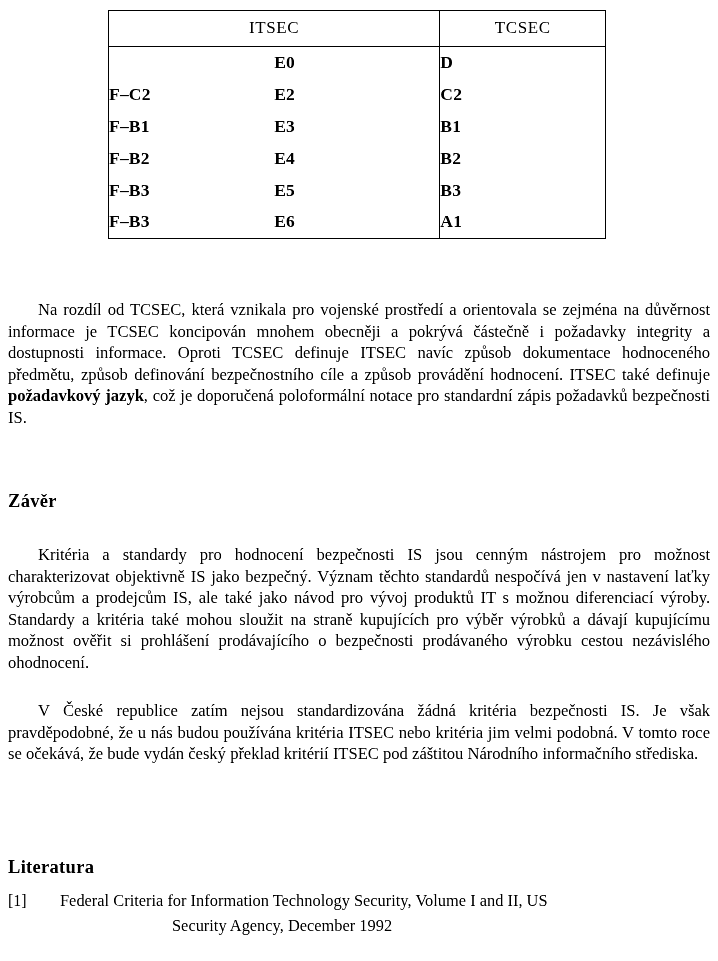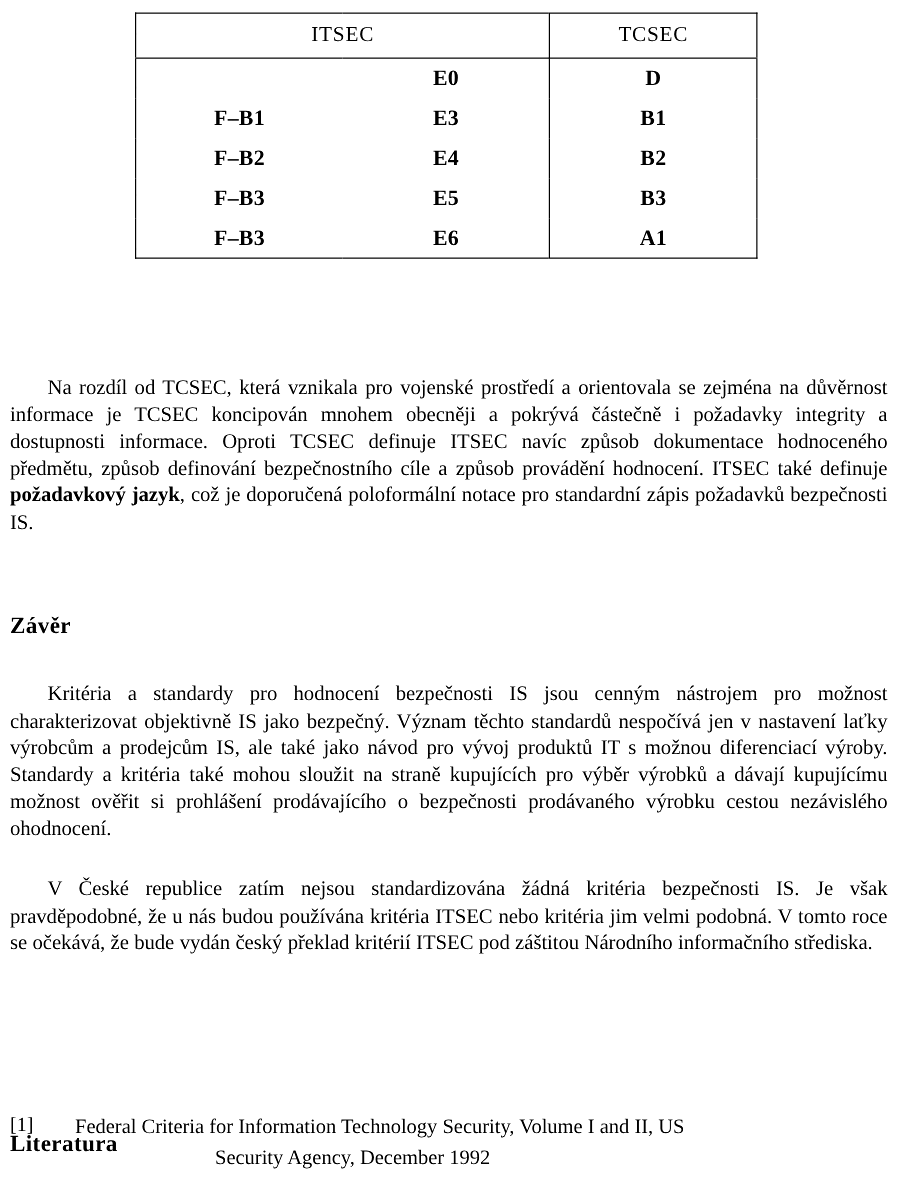--- a/index.html
+++ b/index.html
@@ -55,21 +55,20 @@
     font-size: 17px;
     text-align: center;
     letter-spacing: 0.6px;
     margin-top: 32px;
   }
 
   table.cmp thead th.itsec-head { border-right: 1.6px solid #111; }
 
   table.cmp tbody td {
     padding: 5px 0 5px 0;
-    text-align: center;
     font-weight: bold;
     font-size: 17.5px;
     line-height: 1.25;
   }
 
   table.cmp tbody td.col-f  { width: 180px; }
   table.cmp tbody td.col-e  { width: 155px; border-right: 1.6px solid #111; }
   table.cmp tbody td.col-t  { width: 163px; }
 
   
@@ -93,21 +92,21 @@
     left: 8px;
     font-size: 18.5px;
     font-weight: bold;
     letter-spacing: 0.3px;
   }
 
   #para-itsec     { top: 283px; }
   #heading-zaver  { top: 476px; }
   #para-conclusion-1 { top: 528px; }
   #para-conclusion-2 { top: 684px; }
-  #heading-literatura { top: 891px; }
+  #heading-literatura { top: 842px; }
 
   
   #references {
     position: absolute;
     left: 8px;
     top: 888px;
     width: 702px;
     font-size: 16.4px;
     line-height: 25px;
   }
@@ -161,20 +160,25 @@
           <th>TCSEC</th>
         </tr>
       </thead>
       <tbody>
         <tr>
           <td class="col-f"></td>
           <td class="col-e">E0</td>
           <td class="col-t">D</td>
         </tr>
         <tr>
+          <td class="col-f">F–C2</td>
+          <td class="col-e">E2</td>
+          <td class="col-t">C2</td>
+        </tr>
+        <tr>
           <td class="col-f">F–B1</td>
           <td class="col-e">E3</td>
           <td class="col-t">B1</td>
         </tr>
         <tr>
           <td class="col-f">F–B2</td>
           <td class="col-e">E4</td>
           <td class="col-t">B2</td>
         </tr>
         <tr>

